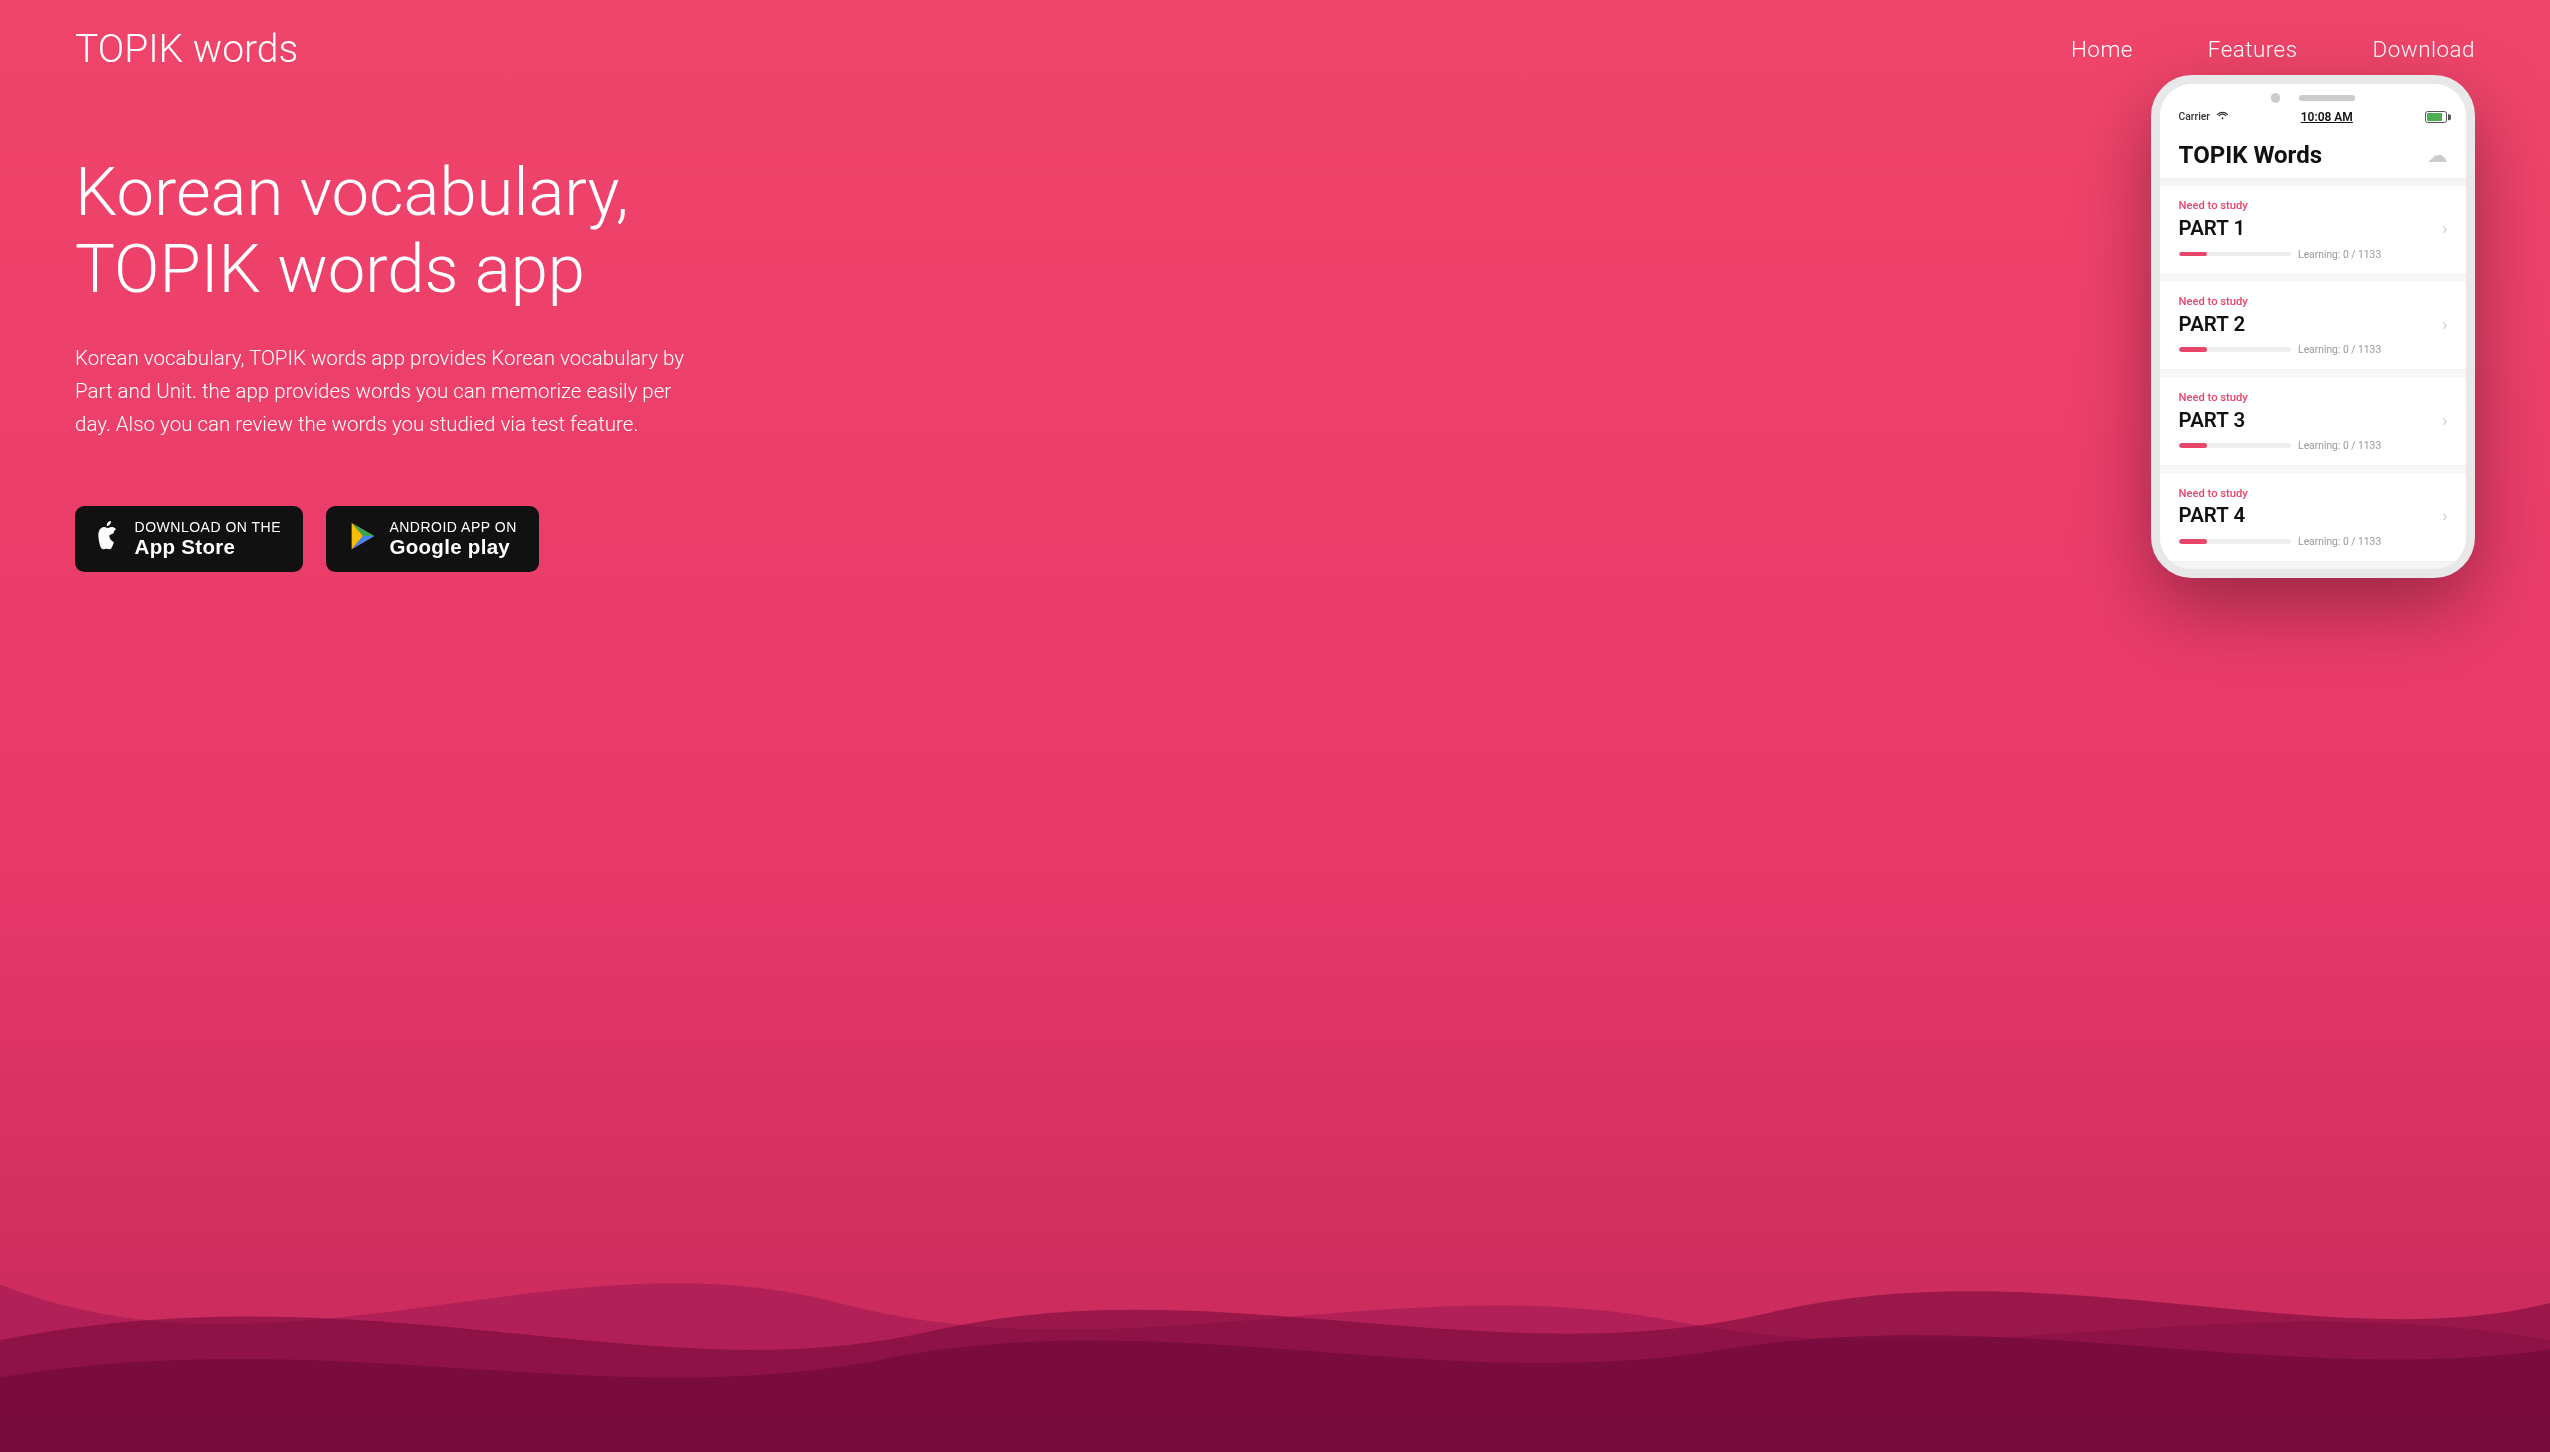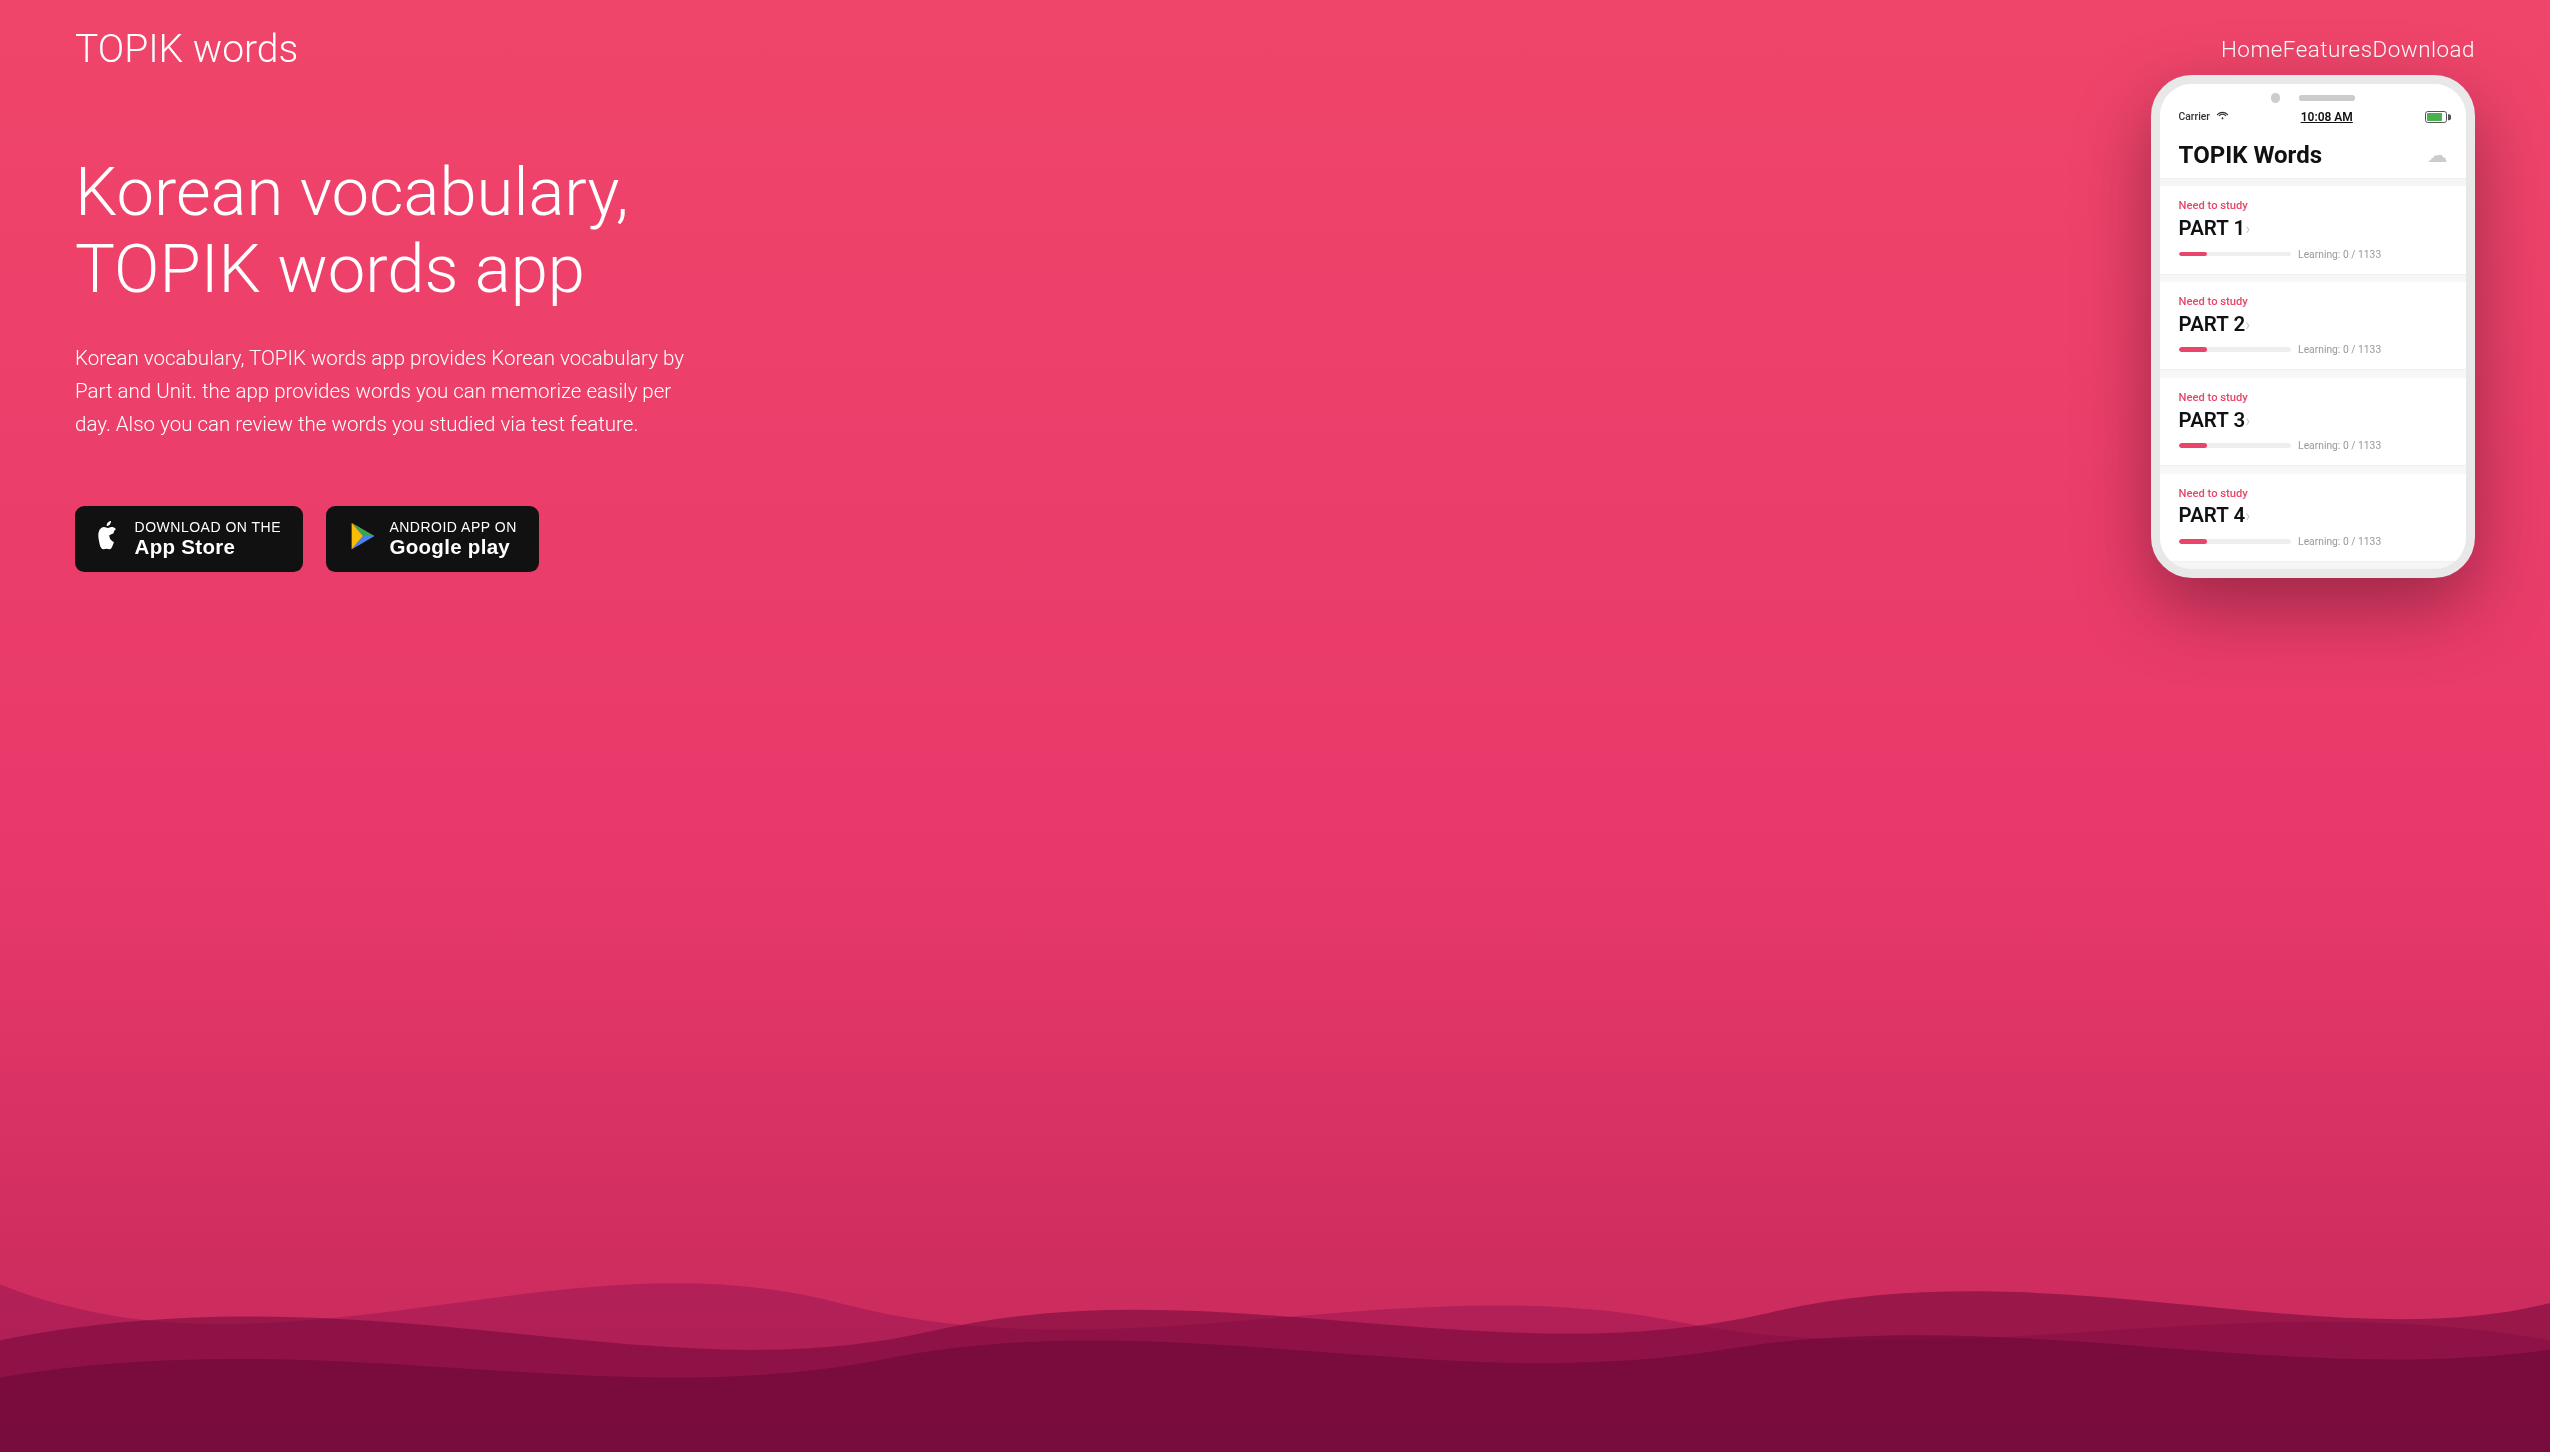--- a/index.html
+++ b/index.html
@@ -36,20 +36,21 @@
       color: white;
       letter-spacing: 0;
     }
 
     .logo span {
       font-weight: 300;
     }
 
     nav {
       display: flex;
+      gap: 75px;
     }
 
     nav a {
       color: white;
       text-decoration: none;
       font-size: 22.4px;
       font-weight: 300;
       letter-spacing: 0.5px;
     }
 
@@ -257,20 +258,21 @@
 
     .part-label {
       font-size: 11.2px;
       color: #e8456a;
       font-weight: 500;
       margin-bottom: 3.7px;
     }
 
     .part-row {
       display: flex;
+      justify-content: space-between;
       align-items: center;
       margin-bottom: 7.5px;
     }
 
     .part-name {
       font-size: 20.5px;
       font-weight: 600;
       color: #111;
     }
 

